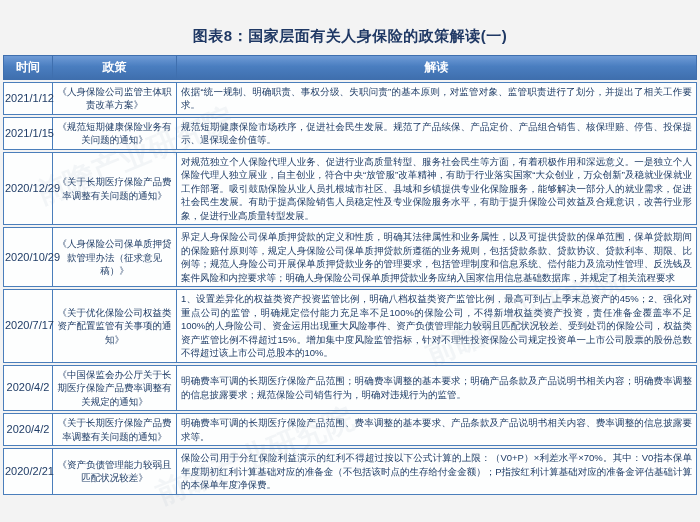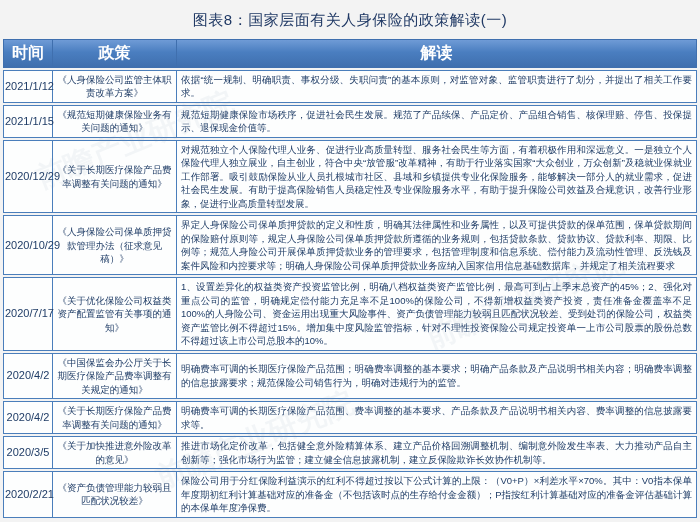--- a/index.html
+++ b/index.html
@@ -7,41 +7,42 @@
     width:700px;height:522px;
     background:#f3f3f3;
     font-family:"Liberation Sans","DejaVu Sans",sans-serif;
     color:#1f3c66;
     position:relative;
     overflow:hidden;
   }
   .page{position:relative;width:700px;height:522px;}
   .chart-title{
     text-align:center;
-    font-weight:normal;
+    font-weight:bold;
     font-size:15px;
     color:#1f3864;
     padding:11px 0 7px 0;
     letter-spacing:0.5px;
+    margin-top:16px;
   }
   table.policy-table{
     width:694px;
     margin:0 auto;
     border-collapse:separate;
     border-spacing:0 2px;
     table-layout:fixed;
     font-size:9.5px;
   }
   col.c-time{width:50px;}
   col.c-policy{width:124px;}
   col.c-interp{width:auto;}
   th{
     background:linear-gradient(180deg,#6f9bd6 0%,#4a7ec0 45%,#3f6fae 100%);
     color:#ffffff;
-    font-size:16px;
+    font-size:12px;
     font-weight:bold;
     padding:3px 2px;
     border:1px solid #3f6fae;
   }
   th+th{border-left:none;}
   td{
     border:1px solid #4a7ebb;
     background:#fdfefe;
     padding:2px 4px;
     line-height:1.42;
@@ -132,25 +133,20 @@
         <td class="time-cell">2020/4/2</td>
         <td class="policy-cell">《中国保监会办公厅关于长期医疗保险产品费率调整有关规定的通知》</td>
         <td class="interp-cell">明确费率可调的长期医疗保险产品范围；明确费率调整的基本要求；明确产品条款及产品说明书相关内容；明确费率调整的信息披露要求；规范保险公司销售行为，明确对违规行为的监管。</td>
       </tr>
       <tr>
         <td class="time-cell">2020/4/2</td>
         <td class="policy-cell">《关于长期医疗保险产品费率调整有关问题的通知》</td>
         <td class="interp-cell">明确费率可调的长期医疗保险产品范围、费率调整的基本要求、产品条款及产品说明书相关内容、费率调整的信息披露要求等。</td>
       </tr>
       <tr>
-        <td class="time-cell">2020/3/5</td>
-        <td class="policy-cell">《关于加快推进意外险改革的意见》</td>
-        <td class="interp-cell">推进市场化定价改革，包括健全意外险精算体系、建立产品价格回溯调整机制、编制意外险发生率表、大力推动产品自主创新等；强化市场行为监管；建立健全信息披露机制，建立反保险欺诈长效协作机制等。</td>
-      </tr>
-      <tr>
         <td class="time-cell">2020/2/21</td>
         <td class="policy-cell">《资产负债管理能力较弱且匹配状况较差》</td>
         <td class="interp-cell">保险公司用于分红保险利益演示的红利不得超过按以下公式计算的上限：（V0+P）×利差水平×70%。其中：V0指本保单年度期初红利计算基础对应的准备金（不包括该时点的生存给付金金额）；P指按红利计算基础对应的准备金评估基础计算的本保单年度净保费。</td>
       </tr>
     </tbody>
   </table>
 
   <div class="footer">
     
     

